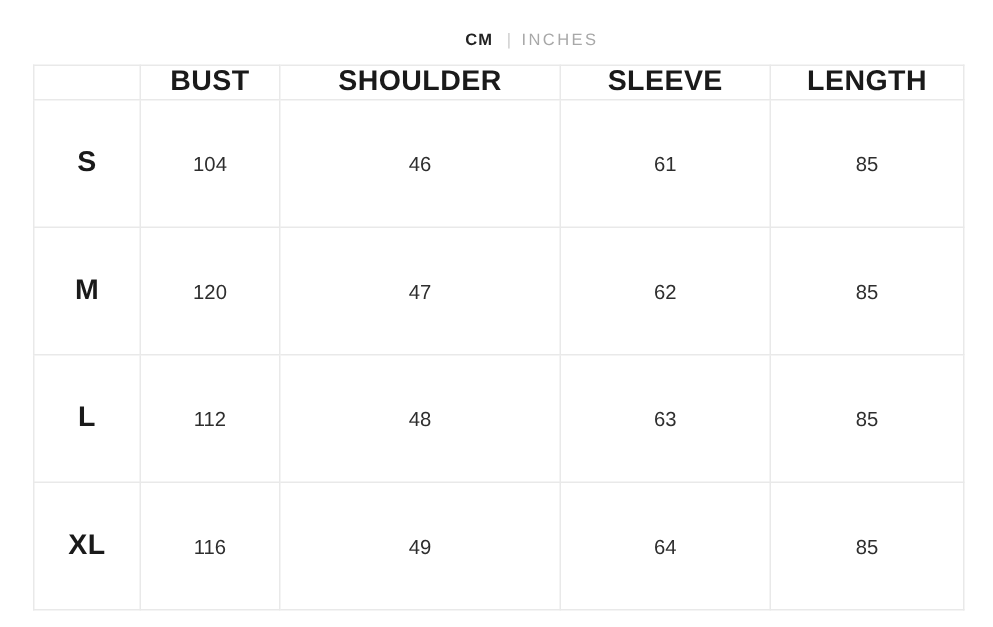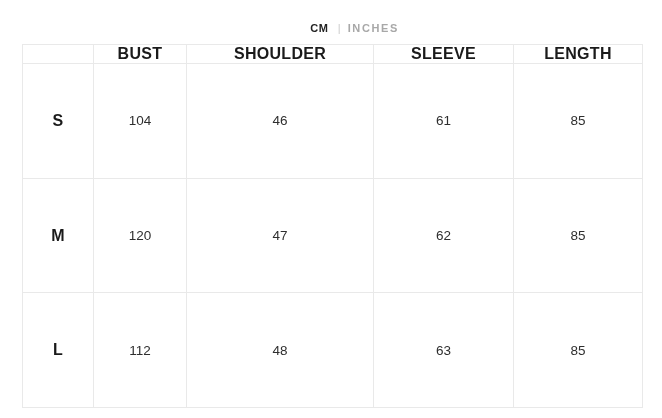--- a/index.html
+++ b/index.html
@@ -28,21 +28,21 @@
     cursor: pointer;
   }
   .unit-toggle .unit.active {
     color: #222222;
     font-weight: 700;
     letter-spacing: 0.8px;
     padding-left: 47px;
   }
   .unit-toggle .unit.inactive {
     color: #a8a8a8;
-    font-weight: 700;
+    font-weight: 400;
     letter-spacing: 1.6px;
   }
   .unit-toggle .divider {
     display: inline-block;
     vertical-align: middle;
     color: #cccccc;
     margin: 0 7px 0 9px;
     font-weight: 300;
   }
   table.size-table {
@@ -54,21 +54,21 @@
     background: #ffffff;
   }
   table.size-table th,
   table.size-table td {
     border: 1px solid #e9e9e9;
     text-align: center;
     vertical-align: middle;
     padding: 0;
   }
   table.size-table th {
-    font-size: 16px;
+    font-size: 19px;
     font-weight: 700;
     color: #1a1a1a;
     letter-spacing: 0.3px;
   }
   table.size-table td {
     font-size: 13.5px;
     font-weight: 400;
     color: #2e2e2e;
   }
 </style>
@@ -113,16 +113,23 @@
         <td>62</td>
         <td>85</td>
       </tr>
       <tr>
         <th>L</th>
         <td>112</td>
         <td>48</td>
         <td>63</td>
         <td>85</td>
       </tr>
+      <tr>
+        <th>XL</th>
+        <td>116</td>
+        <td>49</td>
+        <td>64</td>
+        <td>85</td>
+      </tr>
     </tbody>
   </table>
 
 </div>
 
 </body></html>

